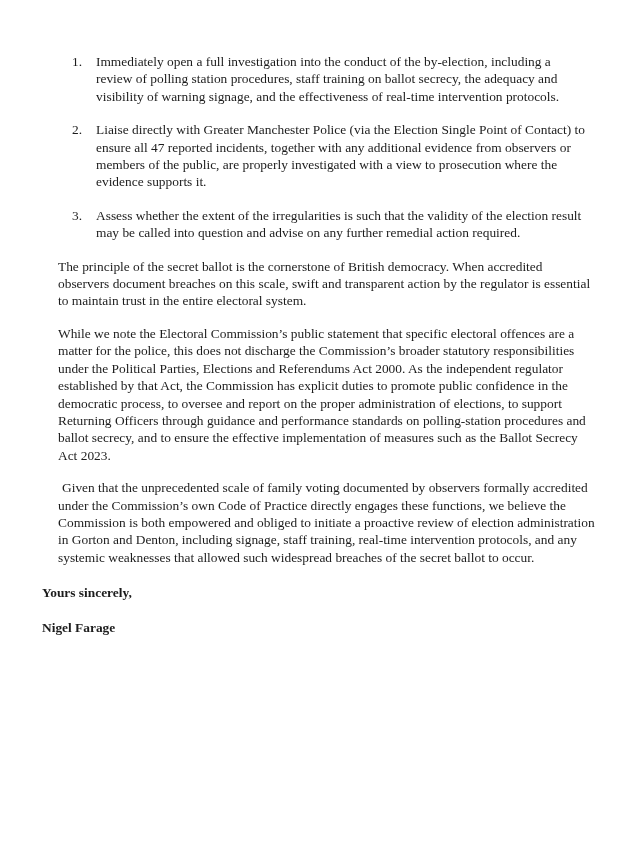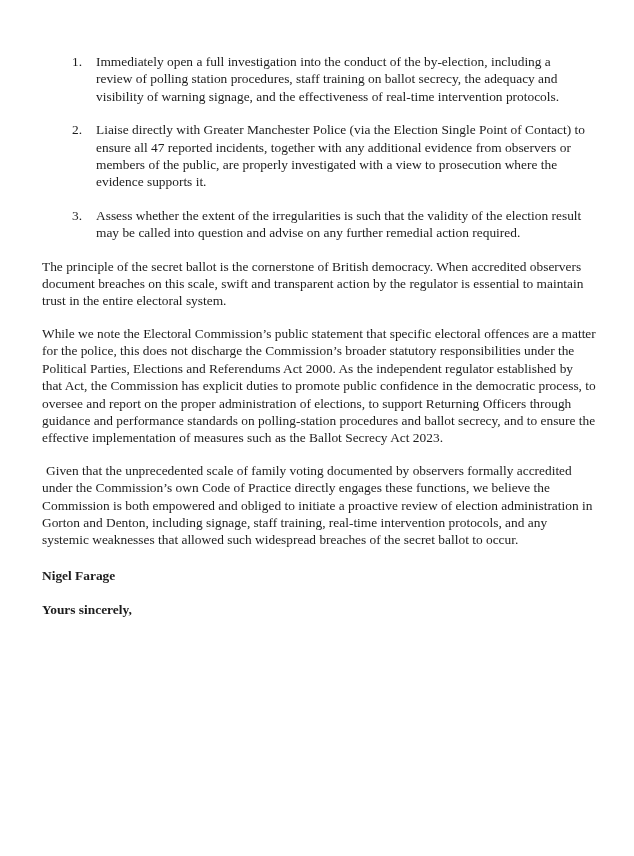--- a/index.html
+++ b/index.html
@@ -30,21 +30,21 @@
   .list-item-number {
     flex: 0 0 24px;
     margin-left: 30px;
     text-align: left;
   }
   .list-item-text {
     flex: 1;
     padding-right: 10px;
   }
   .para {
-    margin: 0 0 15px 0;
+    margin: 0 0 15px 16px;
   }
   .para.indent-sm {
     text-indent: 4px;
   }
   .sig-line {
     font-weight: bold;
     margin: 0 0 17px 0;
   }
   .closing-block {
     margin-top: 18px;
@@ -72,17 +72,17 @@
 
   <p class="para">The principle of the secret ballot is the cornerstone of British democracy. When accredited observers document breaches on this scale, swift and transparent action by the regulator is essential to maintain trust in the entire electoral system.</p>
 
   <p class="para">While we note the Electoral Commission’s public statement that specific electoral offences are a matter for the police, this does not discharge the Commission’s broader statutory responsibilities under the Political Parties, Elections and Referendums Act 2000. As the independent regulator established by that Act, the Commission has explicit duties to promote public confidence in the democratic process, to oversee and report on the proper administration of elections, to support Returning Officers through guidance and performance standards on polling-station procedures and ballot secrecy, and to ensure the effective implementation of measures such as the Ballot Secrecy Act 2023.</p>
 
   <p class="para indent-sm">Given that the unprecedented scale of family voting documented by observers formally accredited under the Commission’s own Code of Practice directly engages these functions, we believe the Commission is both empowered and obliged to initiate a proactive review of election administration in Gorton and Denton, including signage, staff training, real-time intervention protocols, and any systemic weaknesses that allowed such widespread breaches of the secret ballot to occur.</p>
 
 
 
   <div class="closing-block">
+    <p class="sig-line">Yours sincerely,</p>
     <p class="sig-line">Nigel Farage</p>
-    <p class="sig-line">Yours sincerely,</p>
   </div>
 
 </div>
 
 </body></html>

